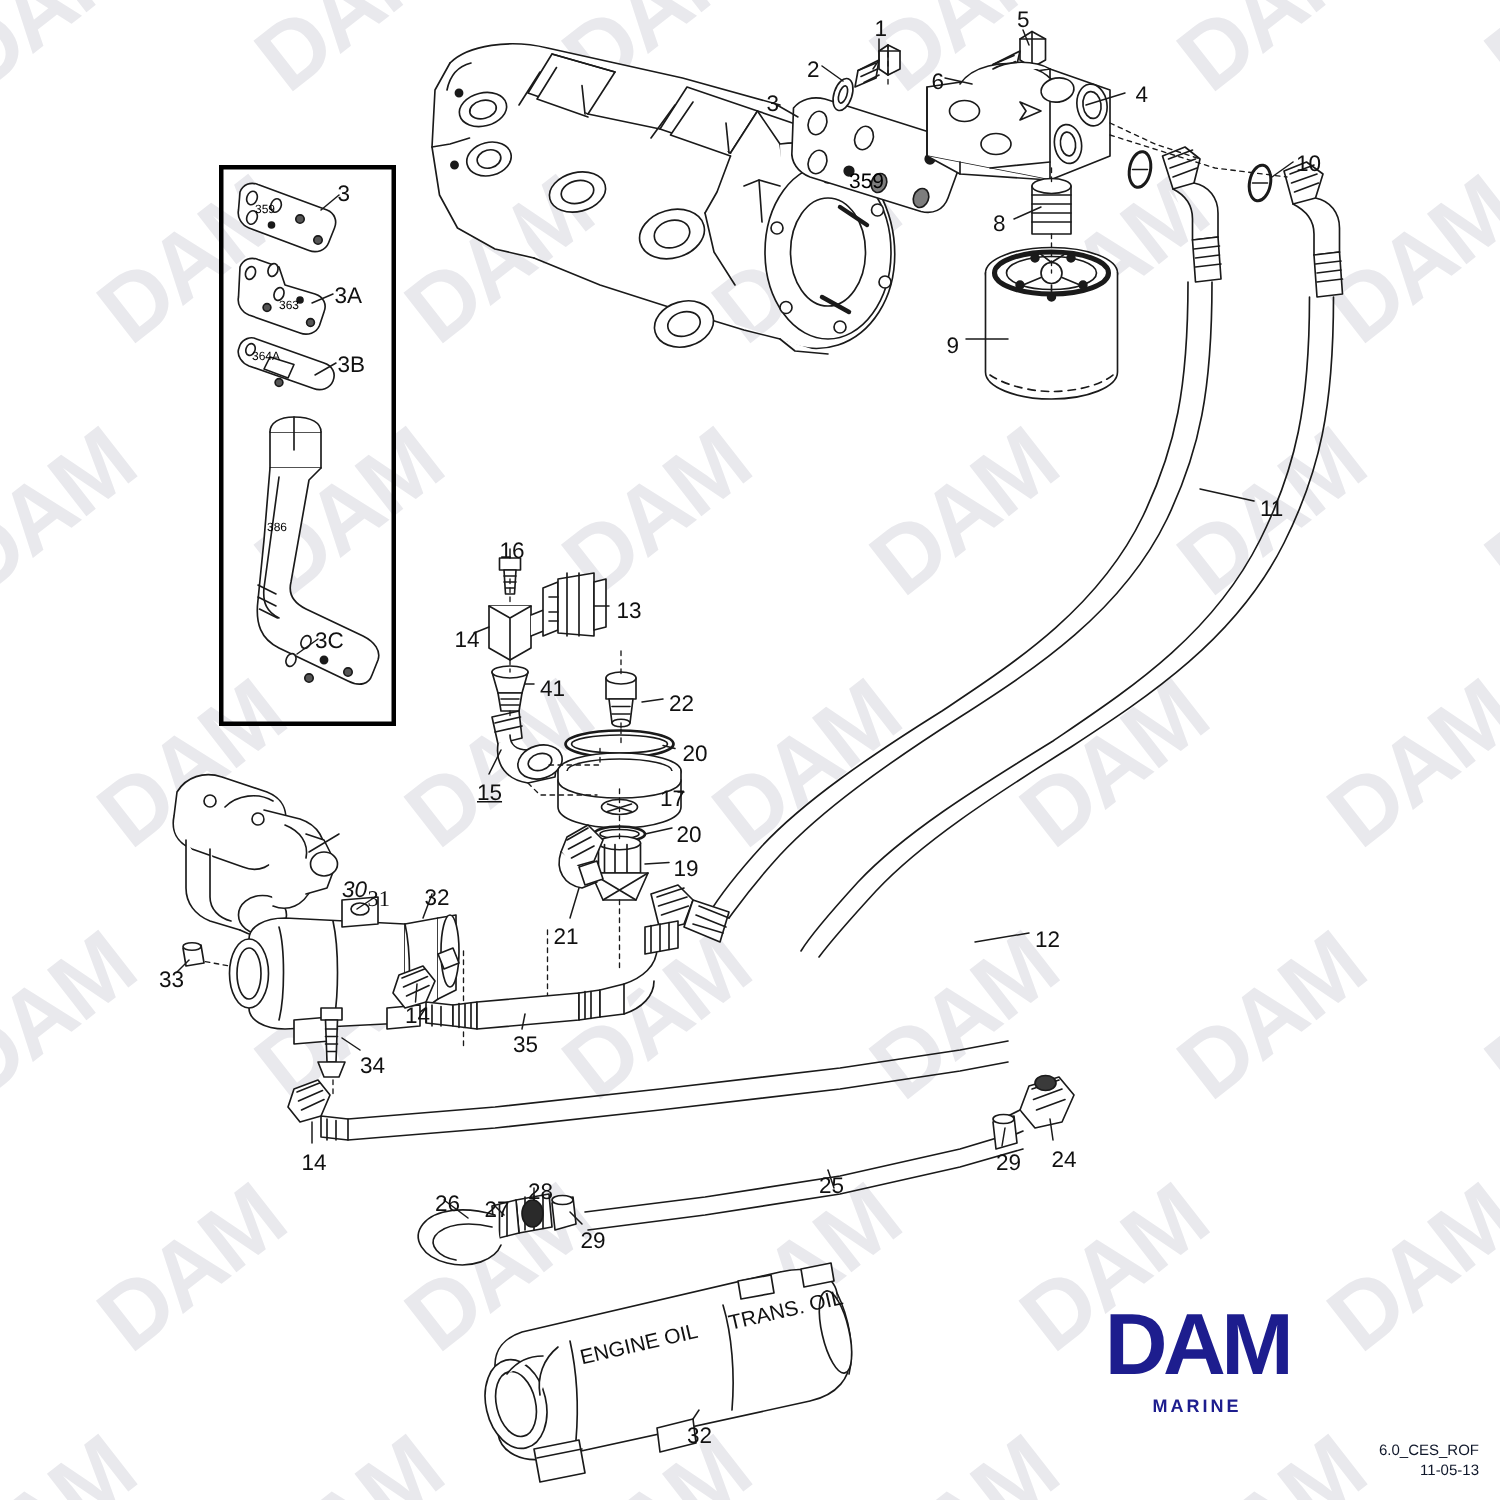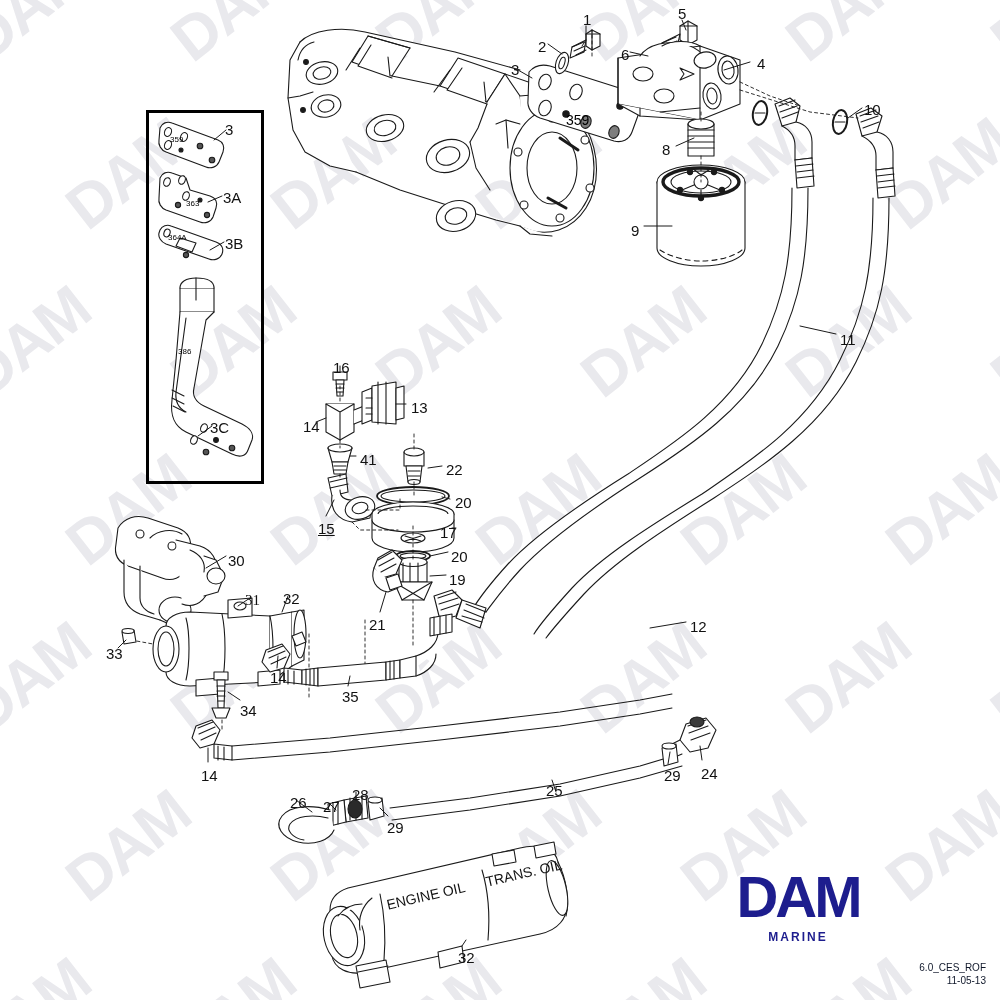--- a/index.html
+++ b/index.html
@@ -668,21 +668,21 @@
       <div class="cal" style="left: 369px; top: 617px;">21</div>
       <div class="cal" style="left: 446px; top: 462px;">22</div>
       <div class="cal" style="left: 360px; top: 452px;">41</div>
       <div class="cal" style="left: 701px; top: 766px;">24</div>
       <div class="cal" style="left: 546px; top: 783px;">25</div>
       <div class="cal" style="left: 290px; top: 795px;">26</div>
       <div class="cal" style="left: 323px; top: 799px;">27</div>
       <div class="cal" style="left: 352px; top: 787px;">28</div>
       <div class="cal" style="left: 387px; top: 820px;">29</div>
       <div class="cal" style="left: 664px; top: 768px;">29</div>
-      <div class="cal" style="left: 228px; top: 553px;">30</div>
+      <div class="cal" style="left: 228px; top: 586px; font-style: italic;">30</div>
       <div class="cal" style="left: 245px; top: 593px; font-family: Liberation Serif, serif;">31</div>
       <div class="cal" style="left: 283px; top: 591px;">32</div>
       <div class="cal" style="left: 106px; top: 646px;">33</div>
       <div class="cal" style="left: 240px; top: 703px;">34</div>
       <div class="cal" style="left: 270px; top: 670px;">14</div>
       <div class="cal" style="left: 342px; top: 689px;">35</div>
       <div class="cal" style="left: 201px; top: 768px;">14</div>
       <div class="cal" style="left: 458px; top: 950px;">32</div>
       <div class="cal" style="left: 225px; top: 122px;">3</div>
       <div class="cal" style="left: 223px; top: 190px;">3A</div>

